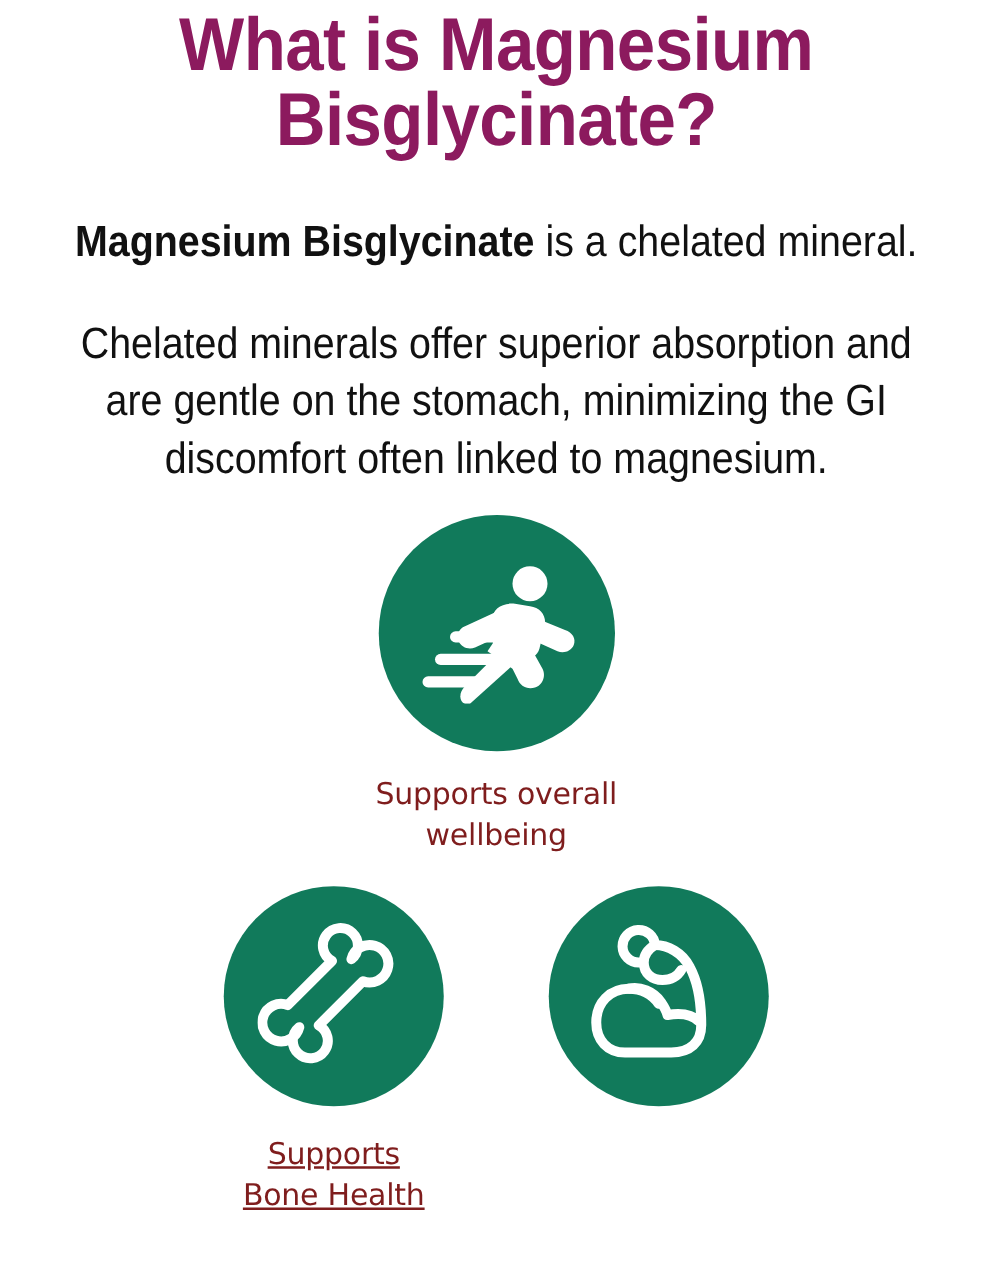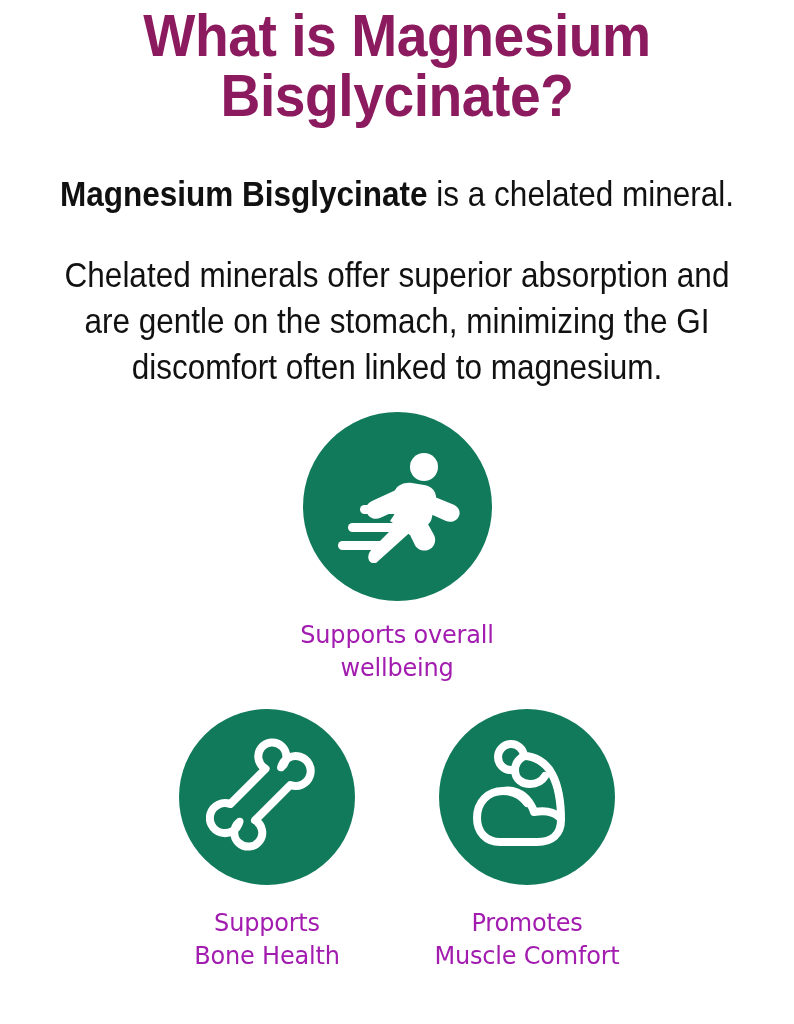--- a/index.html
+++ b/index.html
@@ -121,29 +121,30 @@
     width: 176px;
     height: 176px;
   }
   .icon-circle svg {
     display: block;
   }
 
   .benefit-label {
     margin-top: 18px;
     text-align: center;
-    color: #a21caf;
+    color: #7f1d1d;
     font-family: "DejaVu Sans", sans-serif;
     font-size: 24px;
     line-height: 33px;
     letter-spacing: -0.2px;
     white-space: pre-line;
   }
   .row-2 .benefit-label {
     margin-top: 22px;
+    text-decoration: underline;
   }
 </style>
 </head>
 <body>
 
 <div class="infographic">
 
   <div class="title-block">
     <span class="title-line">What is Magnesium</span>
     <span class="title-line">Bisglycinate?</span>
@@ -239,21 +240,19 @@
                          c12 -2 20 0 25 5"></path>
 
                 <path d="M57 19
                          c-5 3 -9 8 -9 14
                          c0 9 7 14 15 14
                          c7 0 12 -3 15 -8"></path>
               </g>
             </svg>
           </span>
         </div>
-        <div class="benefit-label">Promotes
-Muscle Comfort</div>
       </div>
 
     </div>
 
   </div>
 
 </div>
 
 </body></html>

